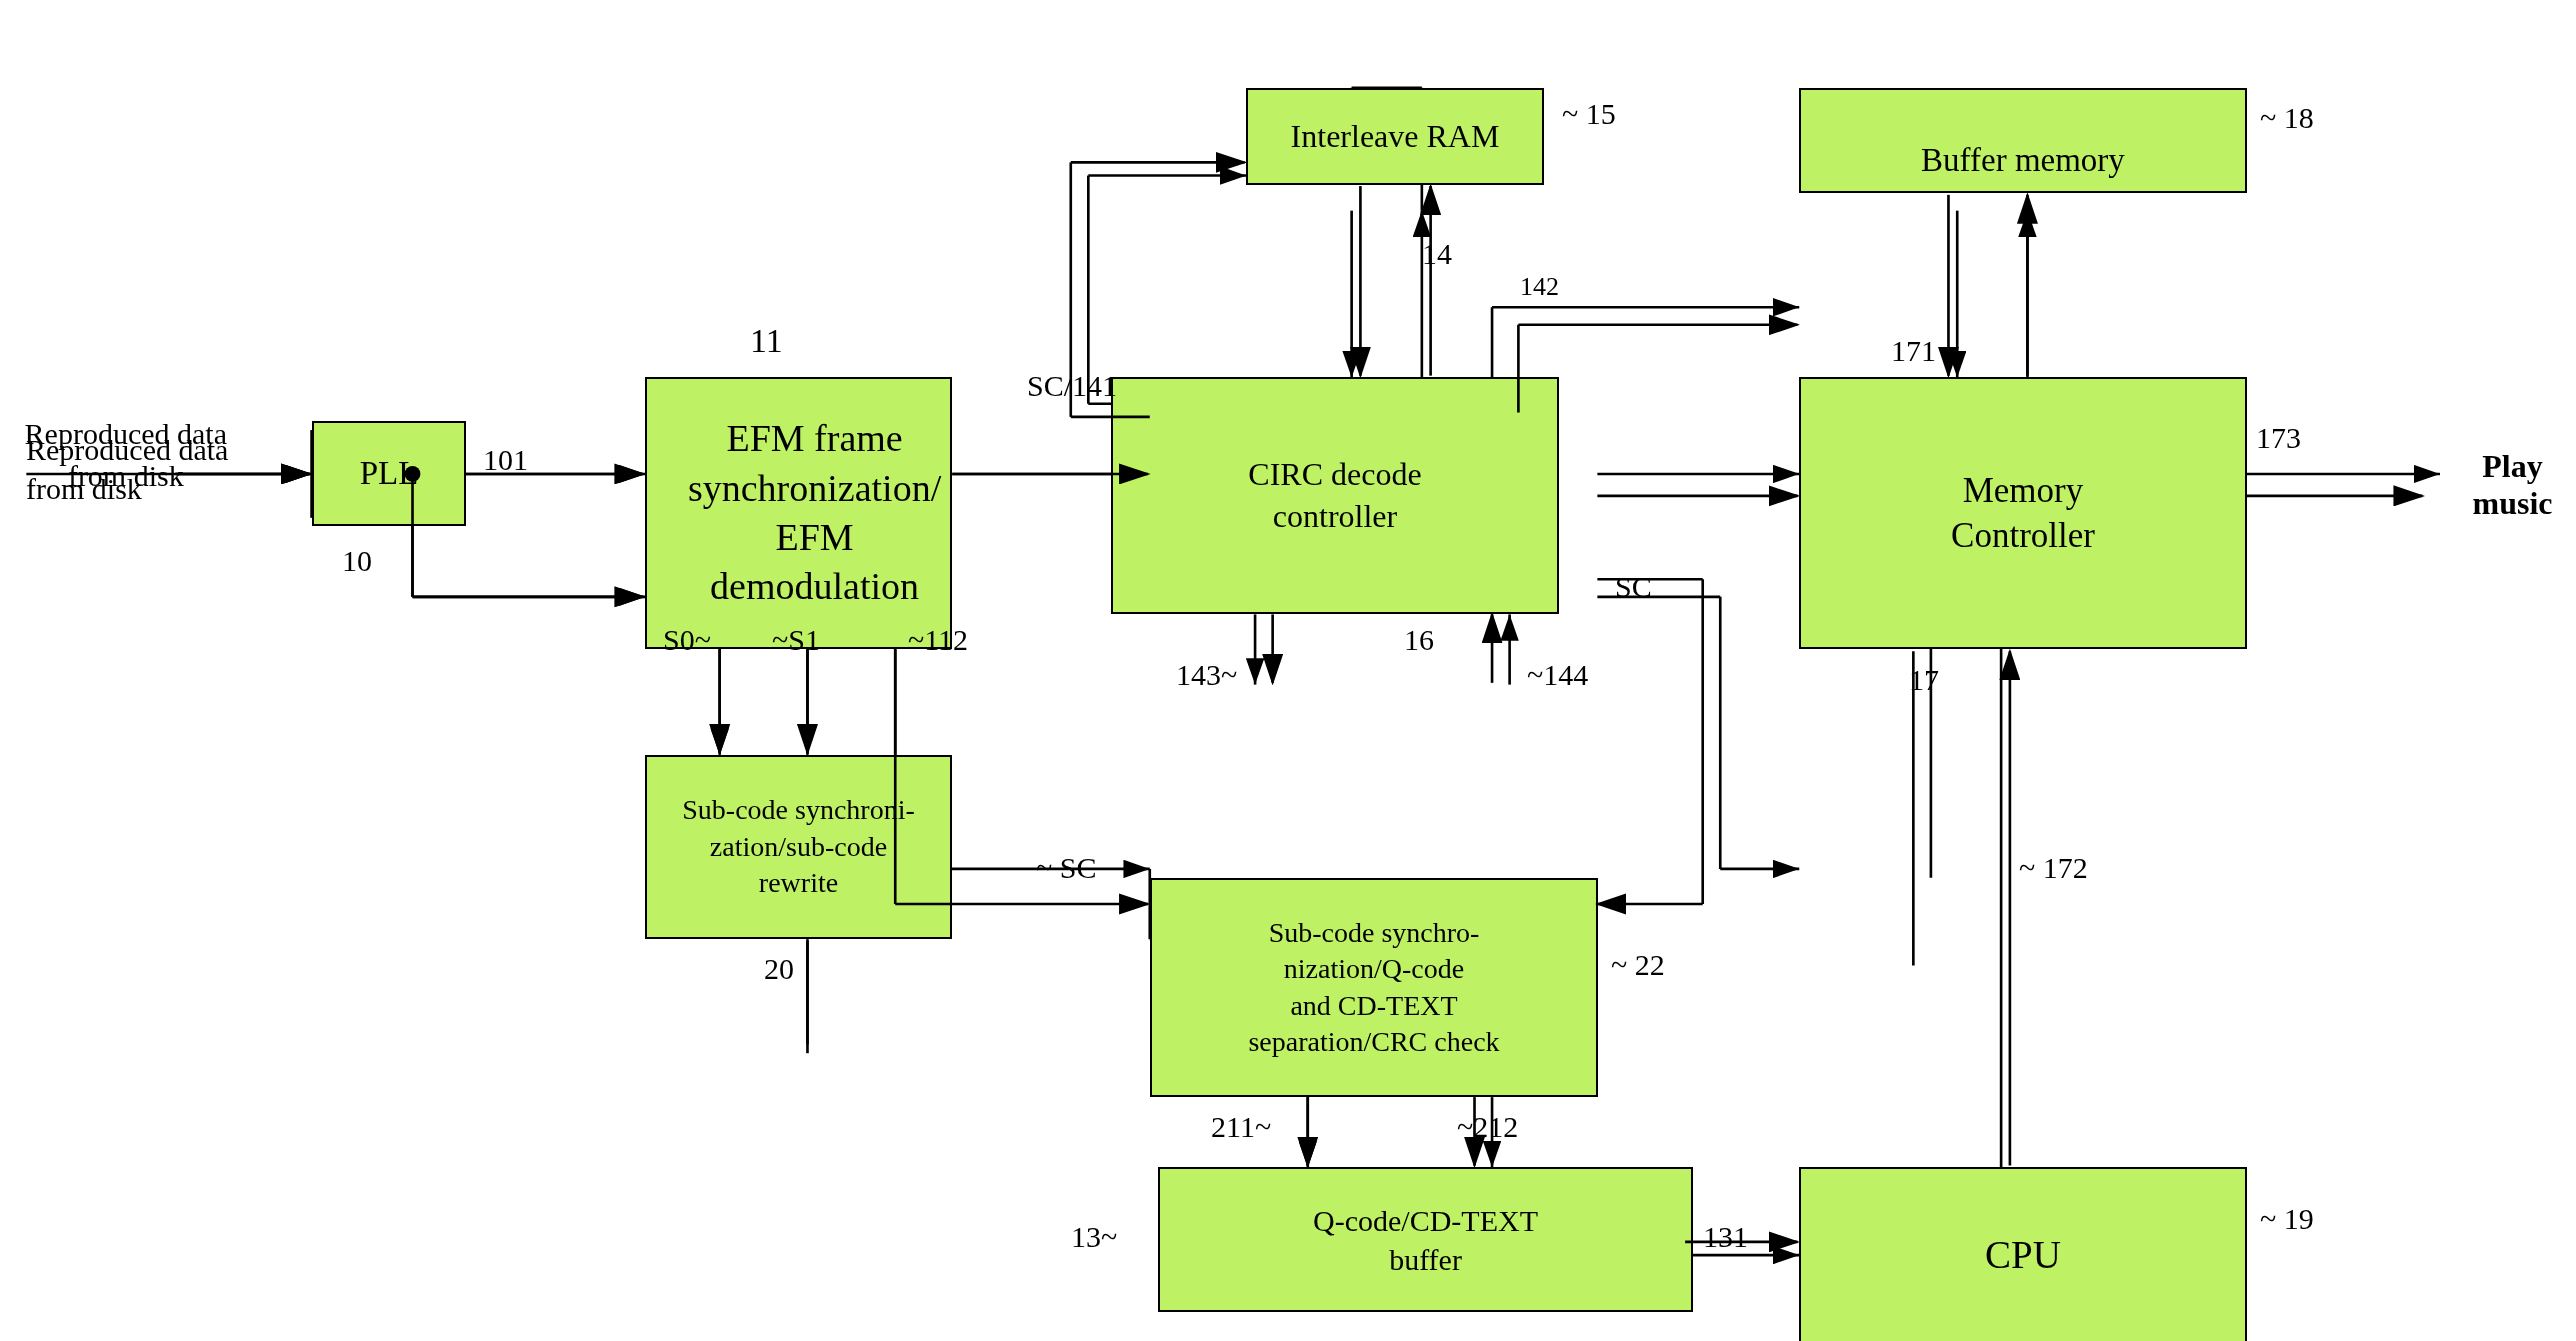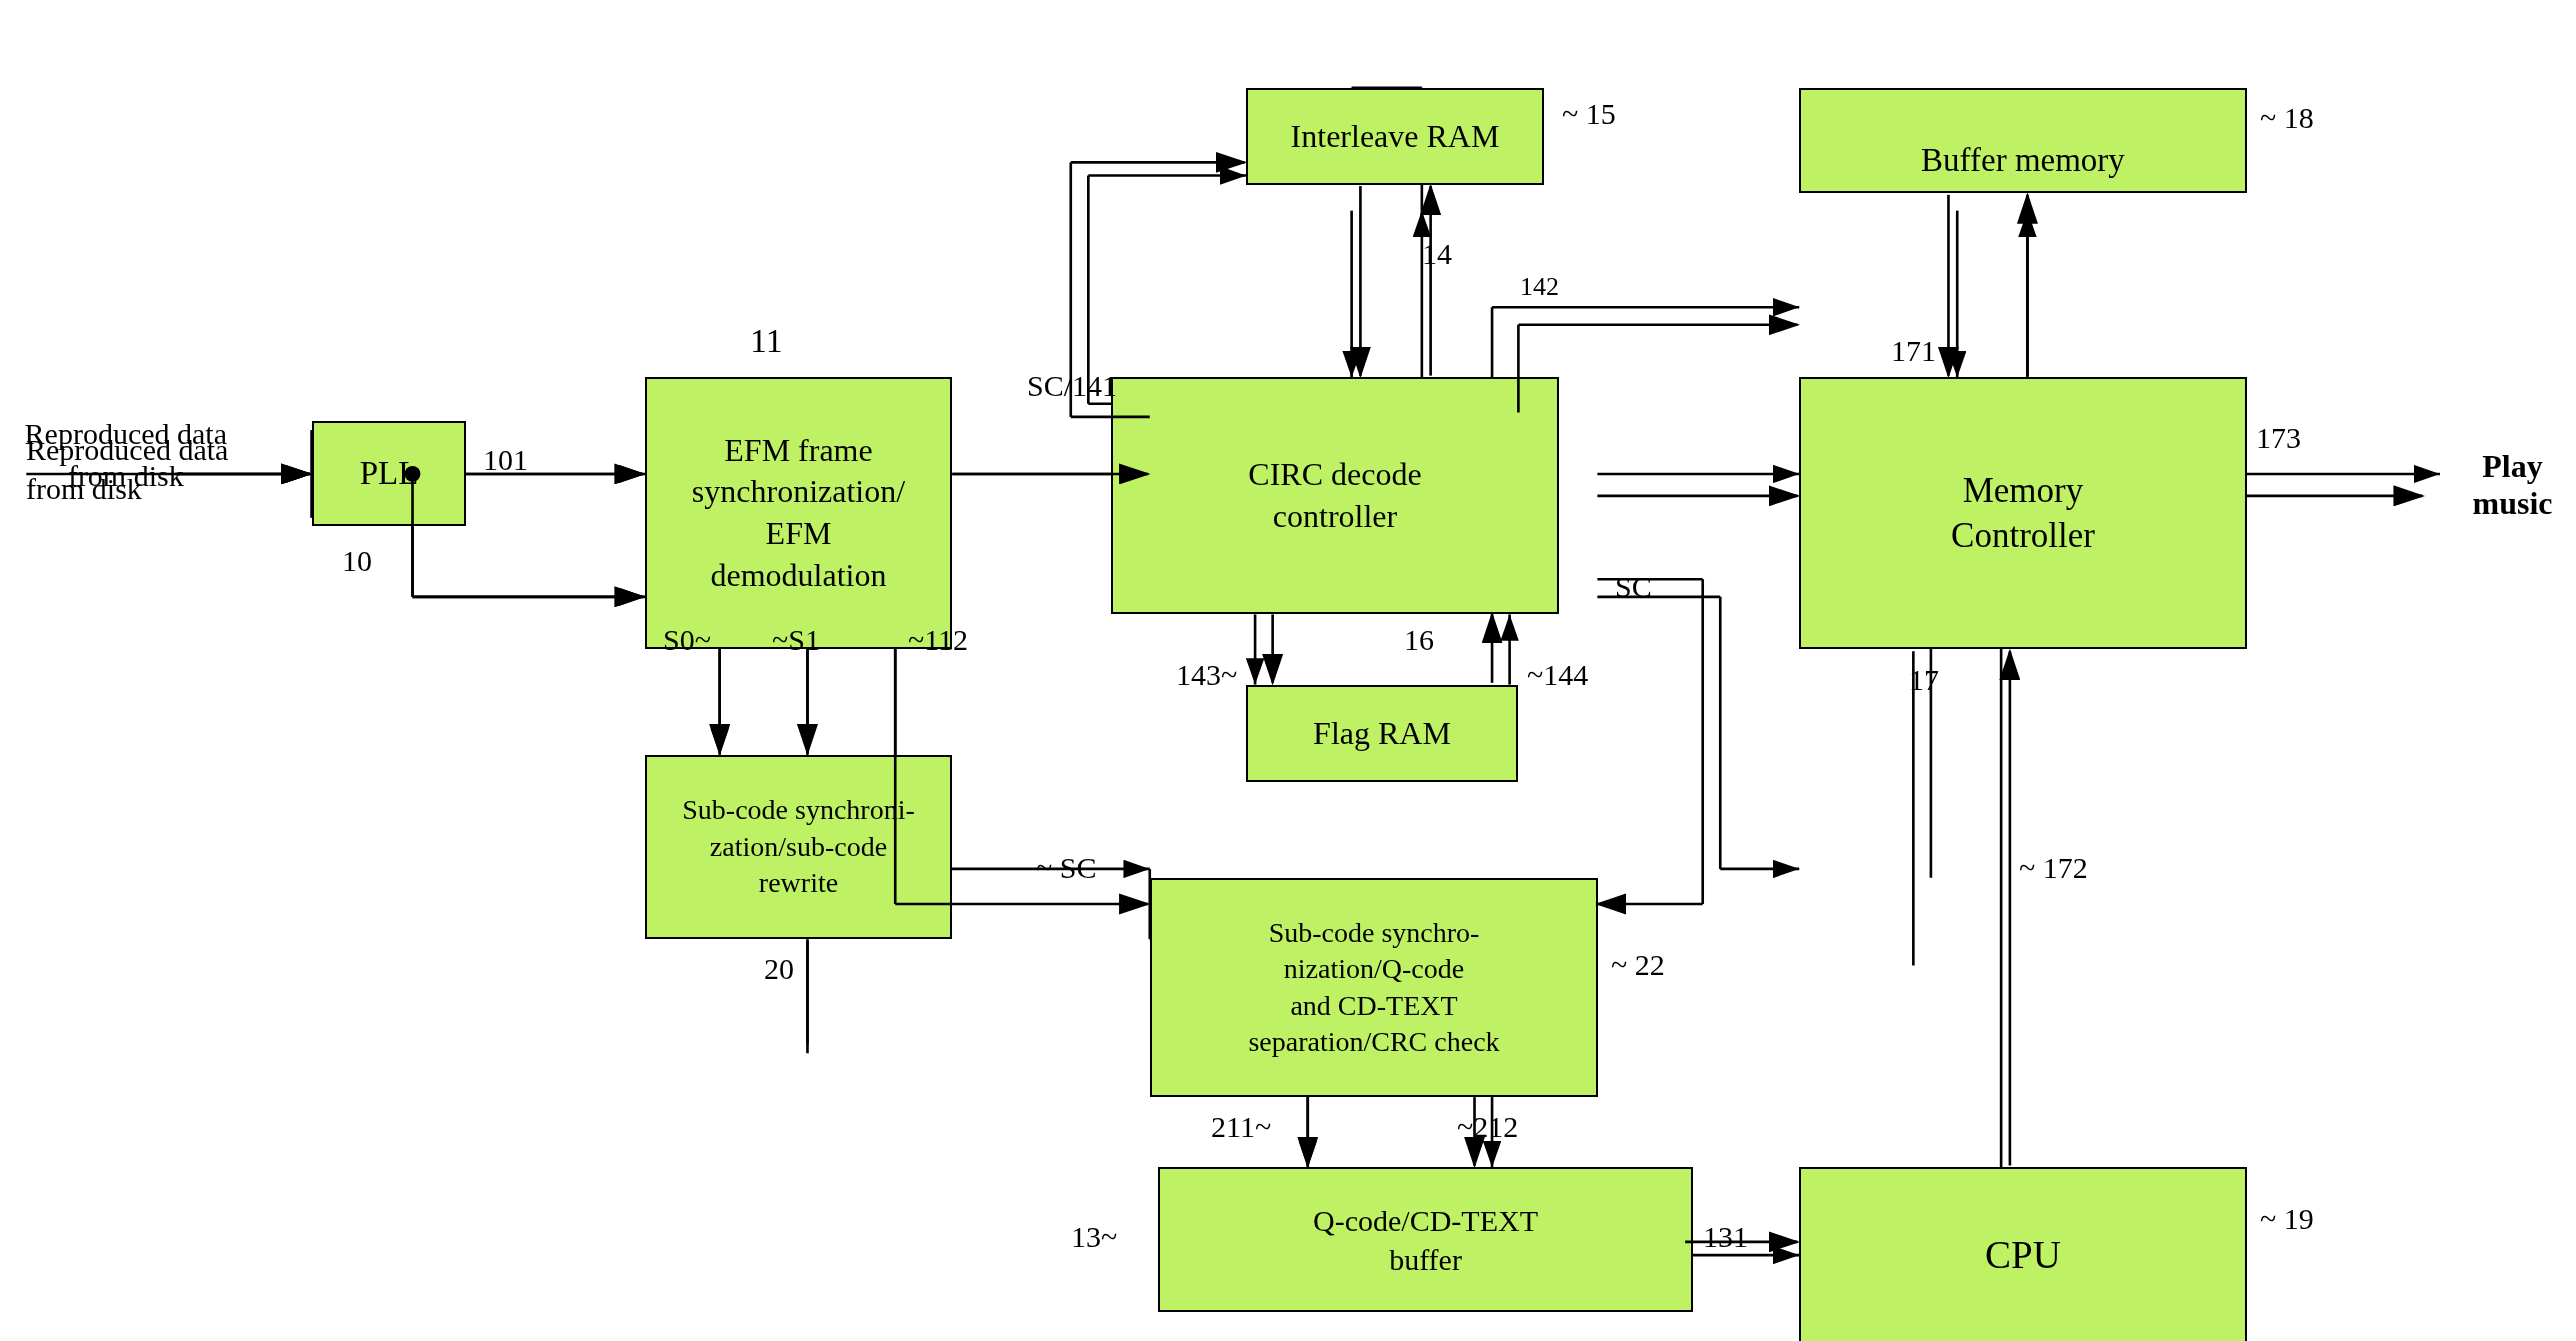--- a/index.html
+++ b/index.html
@@ -125,21 +125,21 @@
     <line x1="2200" y1="700" x2="2200" y2="1000" stroke="#000" stroke-width="3"></line>
   </svg>
 
   <div class="block" style="left:312px; top:421px; width:154px; height:105px; font-size:33px;">
     <span>PLL</span>
   </div>
   <div class="label" style="left:342px; top:544px; font-size:30px;">
     <span>10</span>
   </div>
 
-  <div class="block" style="left:645px; top:377px; width:307px; height:272px; font-size:32px;">
+  <div class="block" style="left:645px; top:377px; width:307px; height:272px; font-size:38px;justify-content:flex-end;">
     <span>EFM frame<br>synchronization/<br>EFM<br>demodulation</span>
   </div>
   <div class="label" style="left:750px; top:314px; font-size:34px;margin-top:8px;">11</div>
   <div class="label" style="left:483px; top:443px; font-size:30px;">101</div>
   <div class="label" style="left:663px; top:623px; font-size:30px;">S0~</div>
   <div class="label" style="left:772px; top:623px; font-size:30px;">~S1</div>
   <div class="label" style="left:908px; top:623px; font-size:30px;">~112</div>
 
   <div class="block" style="left:645px; top:755px; width:307px; height:184px; font-size:28px; text-align:center;">
     <span>Sub-code synchroni-<br>zation/sub-code<br>rewrite</span>
@@ -151,23 +151,20 @@
   </div>
 
   <div class="block" style="left:1246px; top:88px; width:298px; height:97px; font-size:32px;">
     <span>Interleave RAM</span>
   </div>
   <div class="label" style="left:1562px; top:97px; font-size:30px;">~ 15</div>
   <div class="label" style="left:1422px; top:237px; font-size:30px;">14</div>
   <div class="label" style="left:1027px; top:369px; font-size:30px;">SC/141</div>
   <div class="label" style="left:1520px; top:272px; font-size:26px;">142</div>
 
-  <div class="block" style="left:1246px; top:685px; width:272px; height:97px; font-size:32px;">
-    <span>Flag RAM</span>
-  </div>
   <div class="label" style="left:1404px; top:623px; font-size:30px;">16</div>
   <div class="label" style="left:1176px; top:658px; font-size:30px;">143~</div>
   <div class="label" style="left:1527px; top:658px; font-size:30px;">~144</div>
 
   <div class="label" style="left:1615px; top:570px; font-size:30px;">SC</div>
 
   <div class="block" style="left:1150px; top:878px; width:448px; height:219px; font-size:28px; text-align:center;">
     <span>Sub-code synchro-<br>nization/Q-code<br>and CD-TEXT<br>separation/CRC check</span>
   </div>
   <div class="label" style="left:1611px; top:948px; font-size:30px;">~ 22</div>

